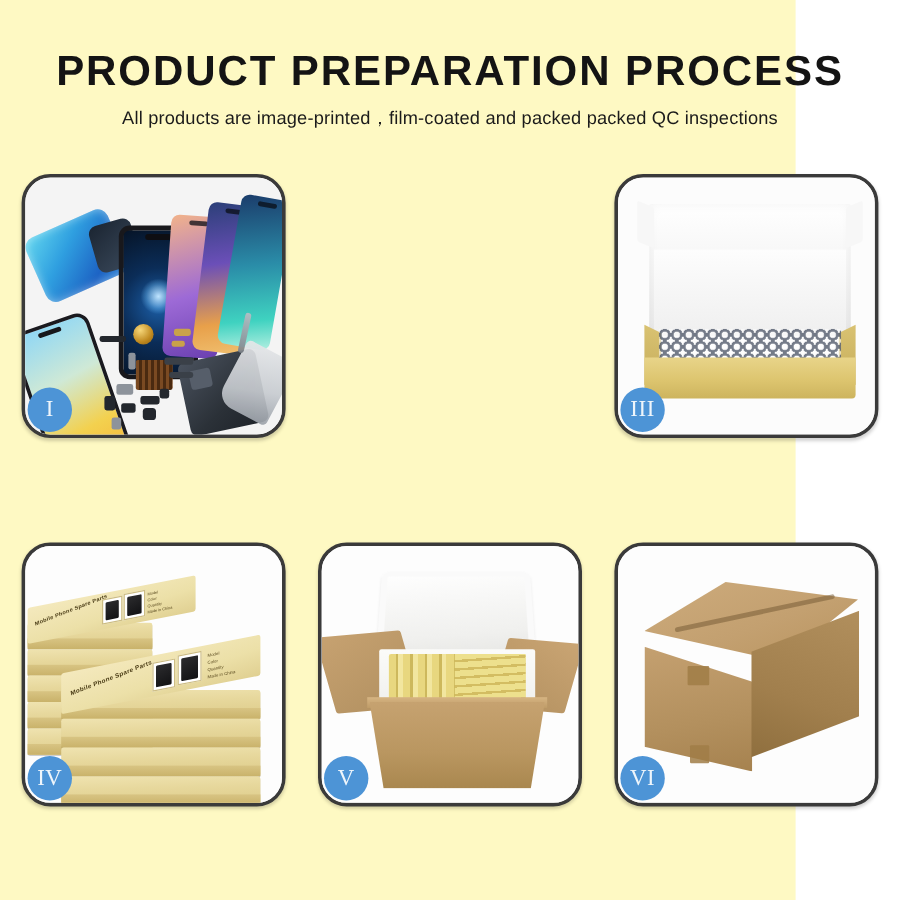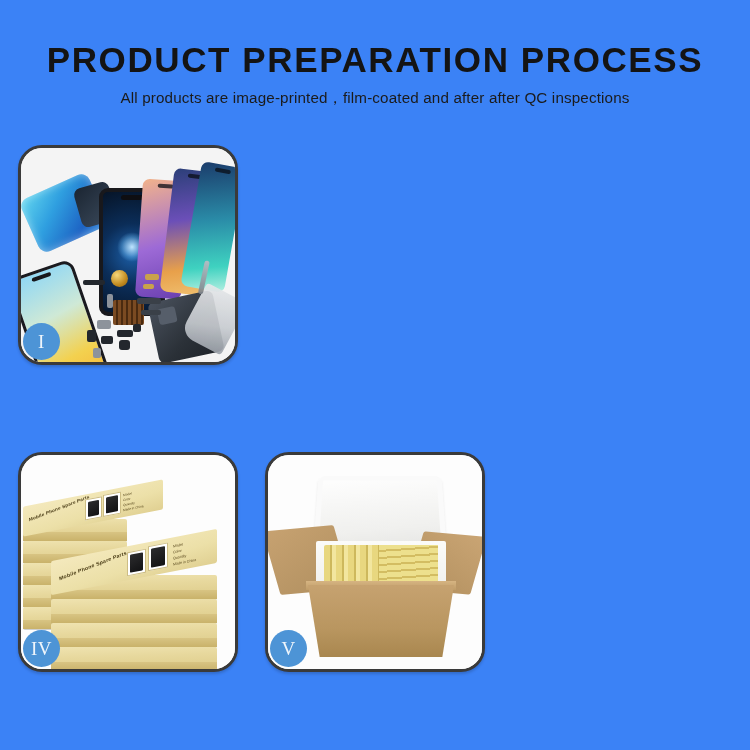--- a/index.html
+++ b/index.html
@@ -2,21 +2,21 @@
 <html><head>
 <meta charset="utf-8">
 <style>
   html, body {
     margin: 0; padding: 0;
     width: 750px; height: 750px;
     background: #ffffff;
     font-family: "Liberation Sans", sans-serif;
     overflow: hidden;
   }
-  #root { position: relative; width: 750px; height: 750px; background: #3b82f6; }
+  #root { position: relative; width: 615px; height: 750px; background: #fef9c3; padding-left: 48px; }
 
   .title {
     position: absolute; top: 41px; left: 0; width: 750px;
     text-align: center;
     font-size: 35px; font-weight: 700; letter-spacing: 1.6px;
     color: #141414; line-height: 1.08;
     font-family: "Liberation Sans", sans-serif;
   }
   .subtitle {
     position: absolute; top: 88px; left: 0; width: 750px;
@@ -302,21 +302,21 @@
     clip-path: polygon(0 28%, 100% 0, 100% 72%, 0 100%);
   }
   .c6tape { position:absolute; background:#a07c46; opacity:.85; border-radius:1px; }
 </style>
 </head>
 <body>
 
 <div id="root">
 
   <div class="title">PRODUCT PREPARATION PROCESS</div>
-  <div class="subtitle">All products are image-printed，film-coated and after after QC inspections</div>
+  <div class="subtitle">All products are image-printed，film-coated and packed packed QC inspections</div>
 
   <div class="panel" style="left:18px; top:145px;">
     <div class="stage">
       <div class="p1bg"></div>
       <div class="film"></div>
       <div class="protector"></div>
       <div class="fanphone fp1"></div>
       <div class="fanphone fp2"></div>
       <div class="fanphone fp3"></div>
       <div class="bigphone"></div>
@@ -335,20 +335,32 @@
       <div class="prt l" style="left:116px;top:150px;width:24px;height:6px;"></div>
       <div class="prt l" style="left:120px;top:162px;width:20px;height:5px;"></div>
       <div class="prt" style="left:112px;top:176px;width:8px;height:8px;"></div>
       <div class="prt grey" style="left:86px;top:146px;width:6px;height:14px;"></div>
       <div class="tweezer"></div>
     </div>
     <div class="badge">I</div>
   </div>
 
 
+  <div class="panel" style="left:512px; top:145px;">
+    <div class="stage">
+      <div class="p3bg"></div>
+      <div class="box3lid"></div>
+      <div class="box3inner"></div>
+      <div class="box3side"></div>
+      <div class="box3sider"></div>
+      <div class="box3fill"></div>
+      <div class="box3front"></div>
+    </div>
+    <div class="badge">III</div>
+  </div>
 
   <div class="panel" style="left:18px; top:452px;">
     <div class="stage">
       <div class="p4bg"></div>
       <div class="stack">
 
         <div class="sbox" style="left:0px;  top:40px;  width:104px; height:22px;">
             <span class="edge"></span>
           </div>
         <div class="sbox" style="left:0px;  top:62px;  width:104px; height:22px;">
@@ -416,14 +428,26 @@
       <div class="flapL"></div>
       <div class="flapR"></div>
       <div class="foambody"></div>
       <div class="ybars"></div>
       <div class="cartonlip"></div>
       <div class="cartonfront"></div>
     </div>
     <div class="badge">V</div>
   </div>
 
+  <div class="panel" style="left:512px; top:452px;">
+    <div class="stage">
+      <div class="p6bg"></div>
+      <div class="c6top"></div>
+      <div class="c6seam"></div>
+      <div class="c6left"></div>
+      <div class="c6right"></div>
+      <div class="c6tape" style="left:58px;top:100px;width:18px;height:16px;"></div>
+      <div class="c6tape" style="left:60px;top:166px;width:16px;height:15px;"></div>
+    </div>
+    <div class="badge">VI</div>
+  </div>
 
 </div>
 
 </body></html>

